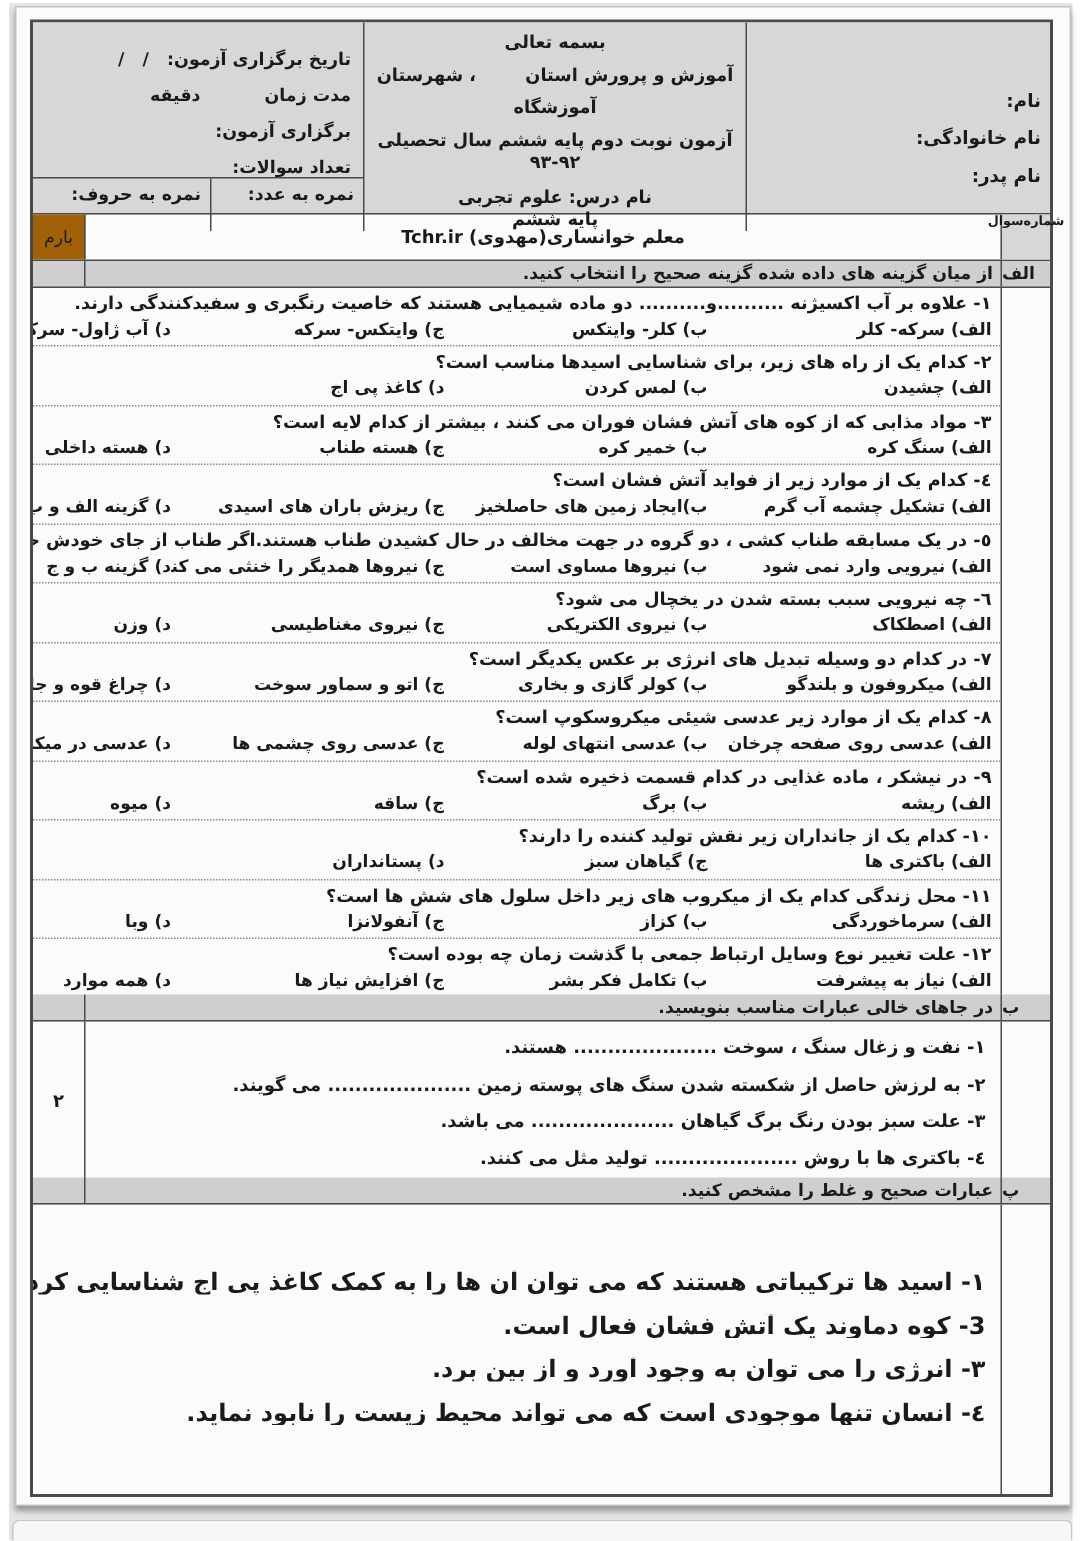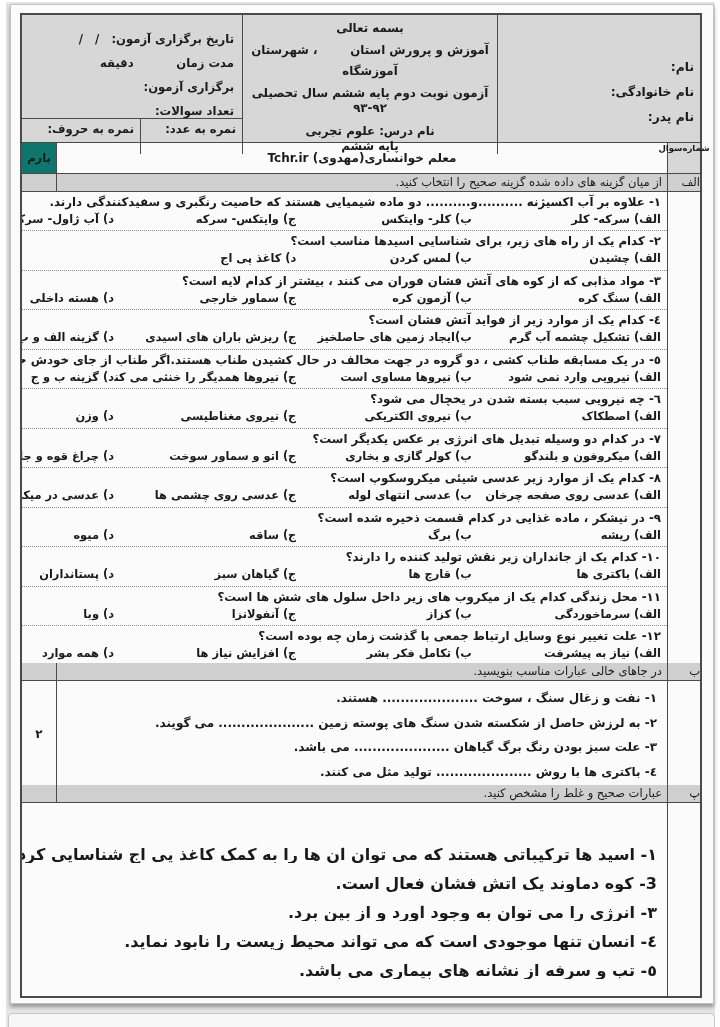--- a/index.html
+++ b/index.html
@@ -41,33 +41,33 @@
   .meta-score{position:absolute;bottom:0;left:0;right:0;height:35px;border-top:1.5px solid #4a4a4a;
               display:grid;grid-template-columns:102px 1fr;}
   .meta-score .cell{padding:3px 6px 0 0;font-size:11.6px;}
   .meta-score .cell.num{border-left:1.5px solid #4a4a4a;}
   
   .subhdr{display:grid;grid-template-columns:33px 1fr 35px;height:30px;flex:0 0 auto;
           border-bottom:1.5px solid #4a4a4a;}
   .qno-head{background:#d7d7d7;border-left:1.5px solid #4a4a4a;font-size:8.5px;line-height:10px;
             text-align:center;display:flex;flex-direction:row;justify-content:center;font-weight:bold;}
   .teacher{display:flex;align-items:center;justify-content:center;font-size:12px;font-weight:bold;}
-  .barem-head{background:#0f766e;border-right:1.5px solid #4a4a4a;display:flex;align-items:center;
-              justify-content:center;font-size:11.5px;font-weight:bold;}
+  .barem-head{background:#a16207;border-right:1.5px solid #4a4a4a;display:flex;align-items:center;
+              justify-content:center;font-size:11.5px;font-weight:normal;}
   
   #sections{flex:1;display:flex;flex-direction:column;overflow:hidden;}
   .row{display:grid;grid-template-columns:33px 1fr 35px;}
   .row.grow{flex:1;}
   .qno-col{border-left:1.5px solid #4a4a4a;}
   .barem-col{border-right:1.5px solid #4a4a4a;}
   .strip{background:#cfcfcf;border-bottom:1.5px solid #4a4a4a;height:17px;flex:0 0 auto;}
   .strip + .strip, .strip:not(:first-child){border-top:0;}
   .sec-strip{border-top:1.5px solid #4a4a4a;margin-top:-1.5px;}
-  .strip .qno-col{font-weight:normal;font-size:11.5px;line-height:16px;text-align:right;}
-  .strip-title{font-weight:normal;font-size:11.5px;line-height:16px;padding-right:5px;
+  .strip .qno-col{font-weight:bold;font-size:11.5px;line-height:16px;text-align:left;}
+  .strip-title{font-weight:bold;font-size:11.5px;line-height:16px;padding-right:5px;
                white-space:nowrap;overflow:hidden;}
   .score{display:flex;align-items:center;justify-content:center;}
   .score-val{font-weight:bold;font-size:12px;}
   
   .qb{padding:2px 6px 2px 4px;}
   .qb + .qb{border-top:1px dotted #8a8a8a;}
   .qt{font-size:11.8px;font-weight:bold;line-height:17px;white-space:nowrap;overflow:hidden;}
   .opts{display:grid;grid-template-columns:27% 25% 26% 22%;line-height:17.5px;}
   .opt{font-size:11.4px;font-weight:bold;white-space:nowrap;overflow:hidden;}
   
@@ -155,22 +155,22 @@
               <div class="opts">
                 <span class="opt">الف) چشیدن</span>
                 <span class="opt">ب) لمس کردن</span>
                 <span class="opt">د) کاغذ پی اج</span>
               </div>
             </div>
             <div class="qb">
               <div class="qt">٣- مواد مذابی که از کوه های آتش فشان فوران می کنند ، بیشتر از کدام لایه است؟</div>
               <div class="opts">
                 <span class="opt">الف) سنگ کره</span>
-                <span class="opt">ب) آزمون کره</span>
-                <span class="opt">ج) سماور خارجی</span>
+                <span class="opt">ب) خمیر کره</span>
+                <span class="opt">ج) هسته طناب</span>
                 <span class="opt">د) هسته داخلی</span>
               </div>
             </div>
             <div class="qb">
               <div class="qt">٤- کدام یک از موارد زیر از فواید آتش فشان است؟</div>
               <div class="opts">
                 <span class="opt">الف) تشکیل چشمه آب گرم</span>
                 <span class="opt">ب)ایجاد زمین های حاصلخیز</span>
                 <span class="opt">ج) ریزش باران های اسیدی</span>
                 <span class="opt">د) گزینه الف و ب</span>
@@ -218,21 +218,20 @@
                 <span class="opt">الف) ریشه</span>
                 <span class="opt">ب) برگ</span>
                 <span class="opt">ج) ساقه</span>
                 <span class="opt">د) میوه</span>
               </div>
             </div>
             <div class="qb">
               <div class="qt">١٠- کدام یک از جانداران زیر نقش تولید کننده را دارند؟</div>
               <div class="opts">
                 <span class="opt">الف) باکتری ها</span>
-                <span class="opt">ب) قارچ ها</span>
                 <span class="opt">ج) گیاهان سبز</span>
                 <span class="opt">د) پستانداران</span>
               </div>
             </div>
             <div class="qb">
               <div class="qt">١١- محل زندگی کدام یک از میکروب های زیر داخل سلول های شش ها است؟</div>
               <div class="opts">
                 <span class="opt">الف) سرماخوردگی</span>
                 <span class="opt">ب) کزاز</span>
                 <span class="opt">ج) آنفولانزا</span>
@@ -274,21 +273,20 @@
         </div>
         <div class="row grow">
           <div class="qno-col"></div>
           <div>
             <div class="tf-area">
               <div class="tf-statements">
                 <div class="tf-statement">١- اسید ها ترکیباتی هستند که می توان آن ها را به کمک کاغذ پی اج شناسایی کرد.</div>
                 <div class="tf-statement">3- کوه دماوند یک آتش فشان فعال است.</div>
                 <div class="tf-statement">٣- انرژی را می توان به وجود آورد و از بین برد.</div>
                 <div class="tf-statement">٤- انسان تنها موجودی است که می تواند محیط زیست را نابود نماید.</div>
-                <div class="tf-statement">٥- تب و سرفه از نشانه های بیماری می باشد.</div>
               </div>
               <div class="tf-wrap">
                 <div class="tf-col correct">
                   <div class="tf-head">صحیح</div>
                   <div class="tf-box"></div>
                   <div class="tf-box"></div>
                   <div class="tf-box"></div>
                   <div class="tf-box"></div>
                   <div class="tf-box"></div>
                 </div>

